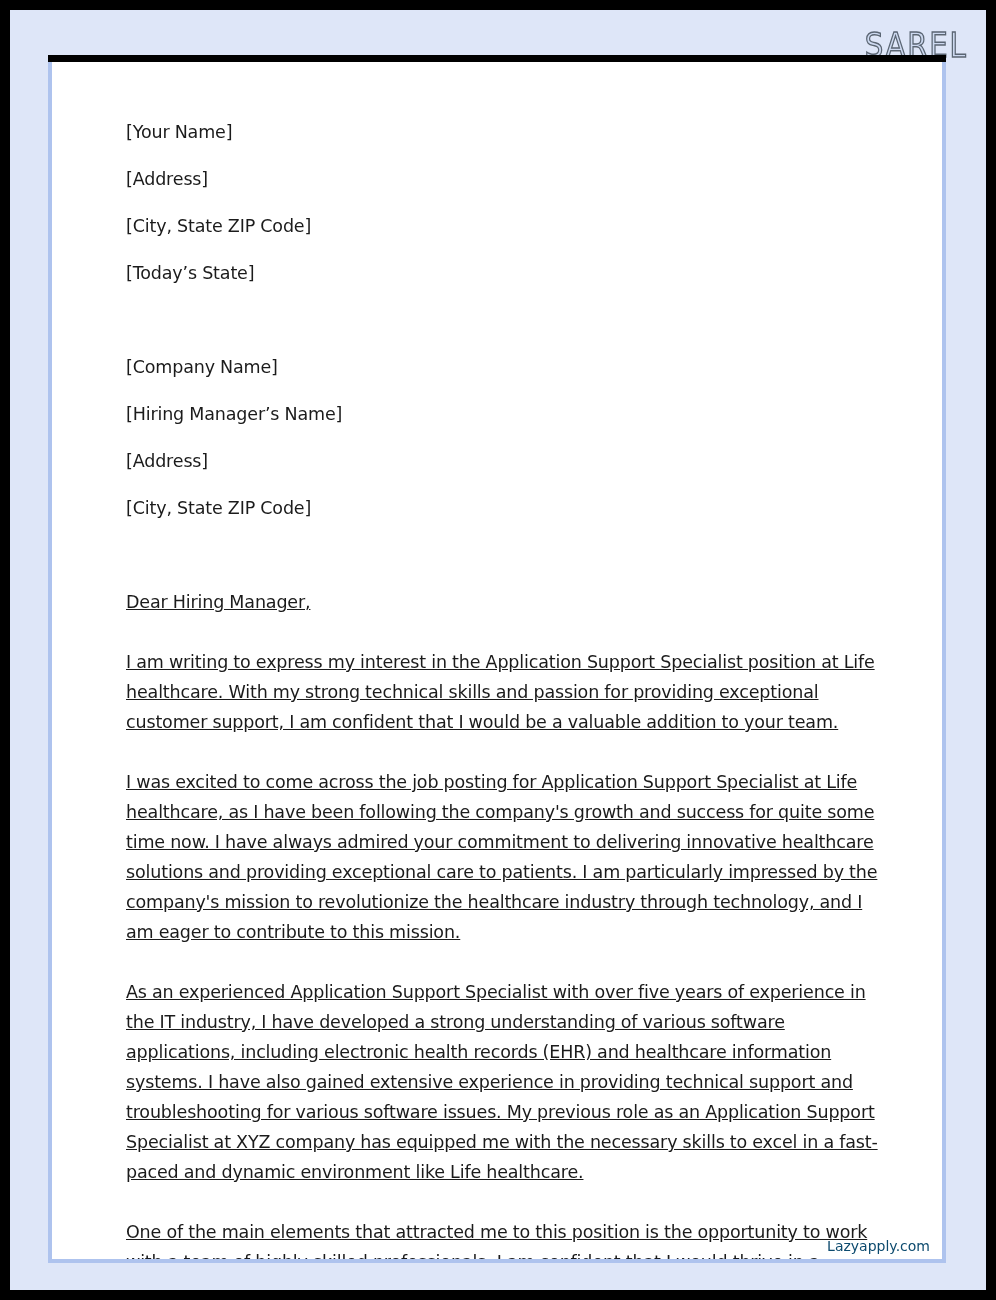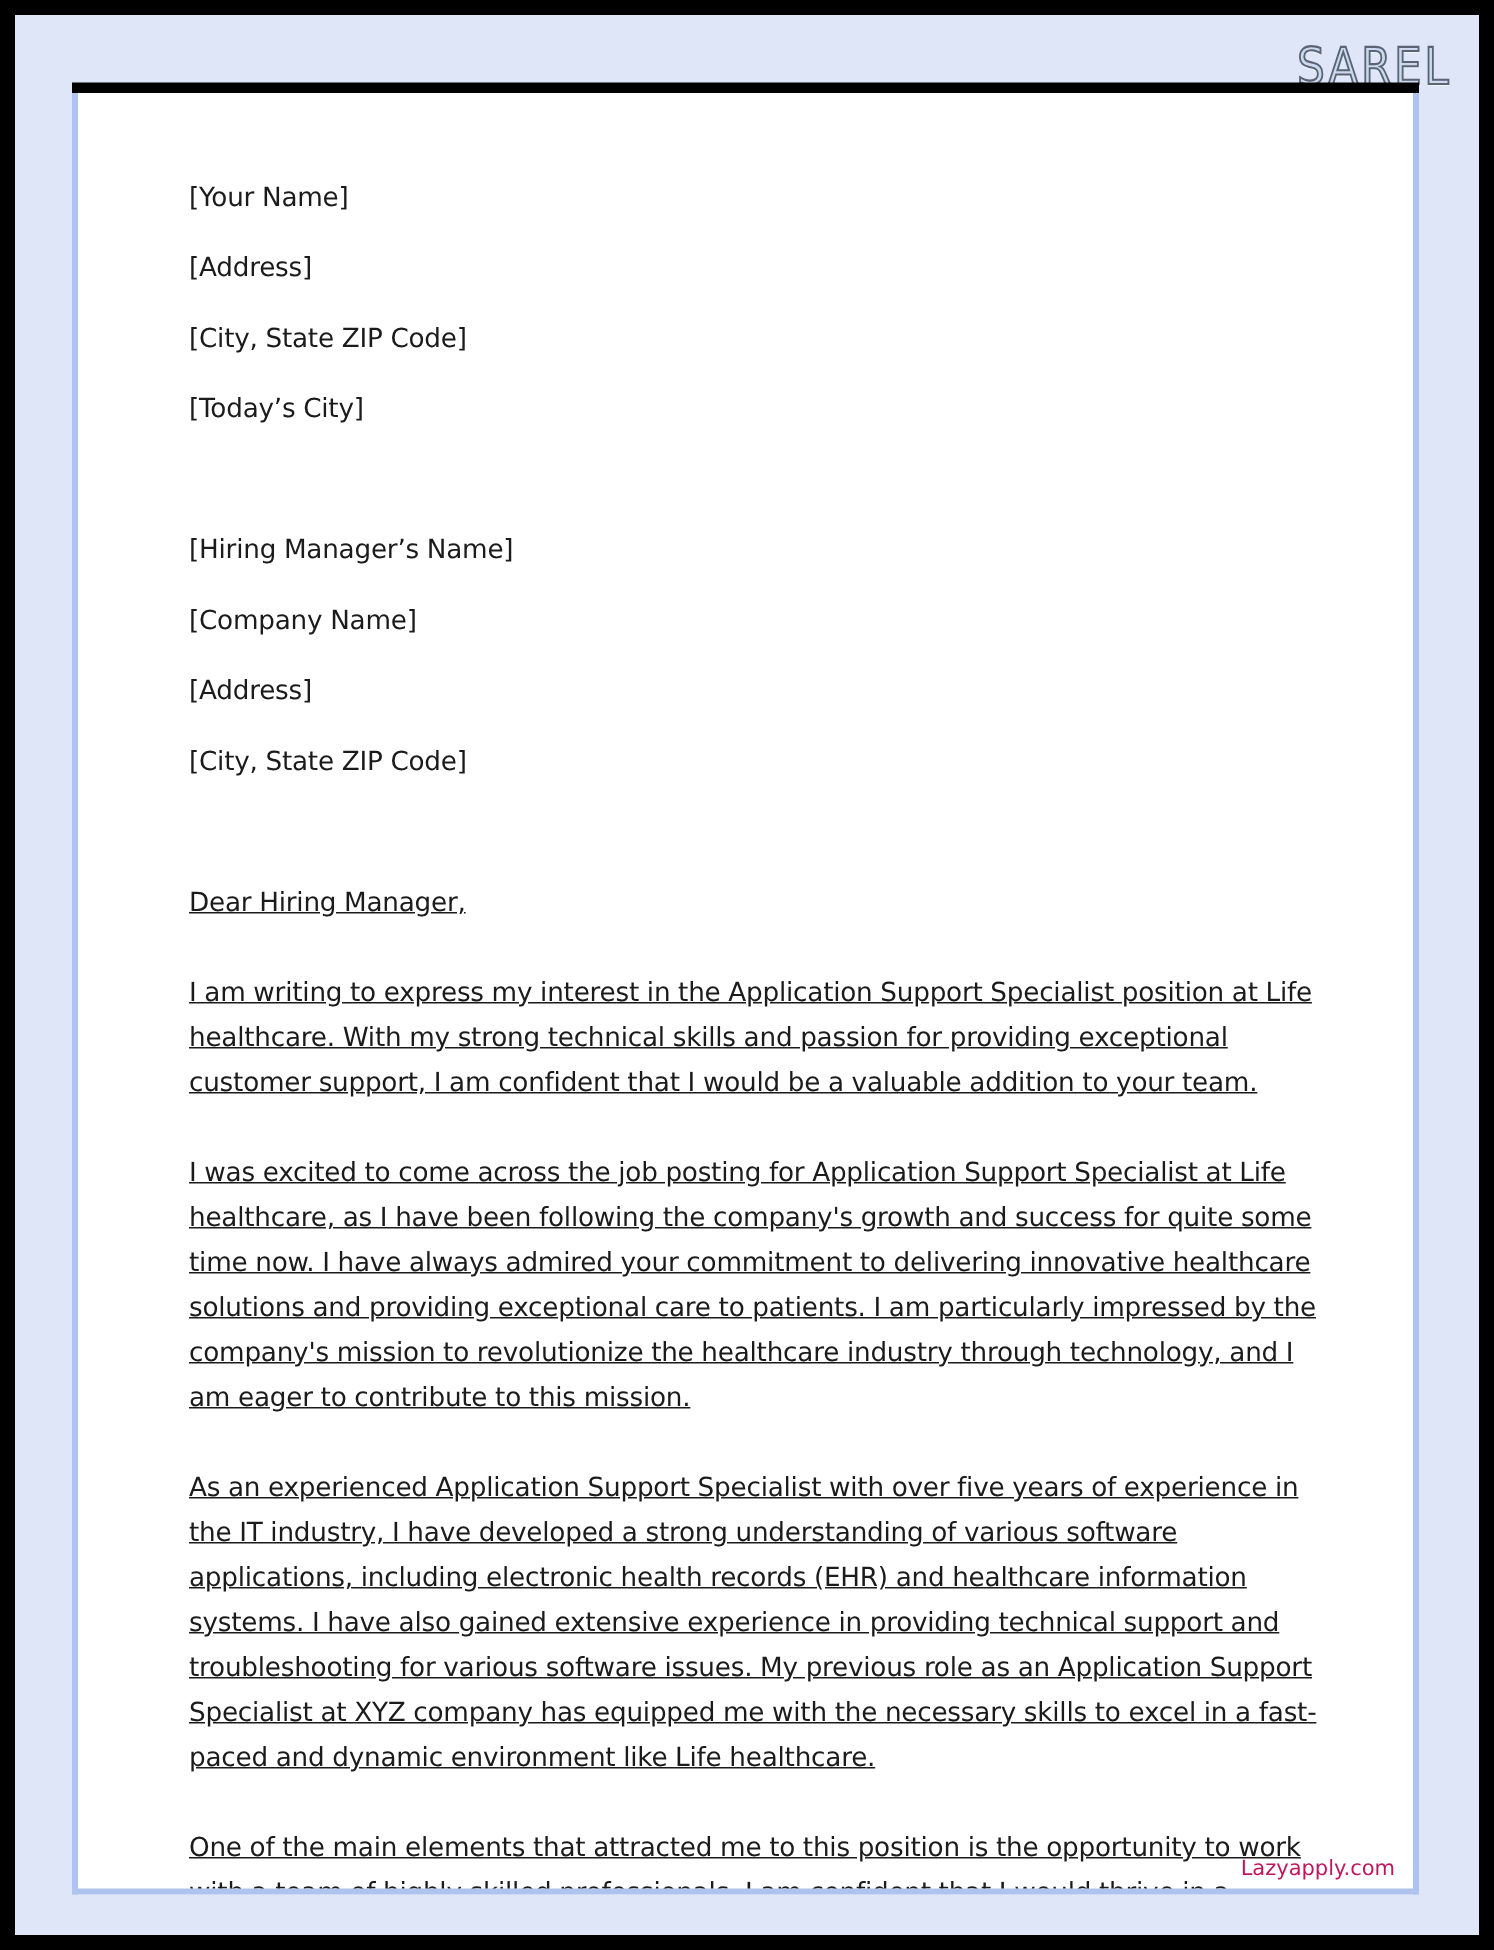--- a/index.html
+++ b/index.html
@@ -109,21 +109,21 @@
   }
 
   
   #watermark {
     position: absolute;
     right: 12px;
     bottom: 4px;
     font-family: "DejaVu Sans", sans-serif;
     font-size: 14px;
     line-height: 18px;
-    color: #be185d;
+    color: #0c4a6e;
     white-space: nowrap;
     margin-top: 20px;
   }
 </style>
 </head>
 <body>
 
 <div id="frame">
   <div id="canvas">
 
@@ -131,28 +131,28 @@
 
     <div id="sheet-topbar"></div>
 
     <div id="sheet">
       <div id="sheet-inner">
 
         <div>
           <p class="doc-line">[Your Name]</p>
           <p class="doc-line">[Address]</p>
           <p class="doc-line">[City, State ZIP Code]</p>
-          <p class="doc-line">[Today’s City]</p>
+          <p class="doc-line">[Today’s State]</p>
         </div>
 
         <div class="block-gap"></div>
 
         <div>
+          <p class="doc-line">[Company Name]</p>
           <p class="doc-line">[Hiring Manager’s Name]</p>
-          <p class="doc-line">[Company Name]</p>
           <p class="doc-line">[Address]</p>
           <p class="doc-line">[City, State ZIP Code]</p>
         </div>
 
         <div class="block-gap"></div>
 
         <p class="doc-para">Dear Hiring Manager,</p>
 
         <p class="doc-para">I am writing to express my interest in the Application Support Specialist position at Life healthcare. With my strong technical skills and passion for providing exceptional customer support, I am confident that I would be a valuable addition to your team.</p>
         <p class="doc-para">I was excited to come across the job posting for Application Support Specialist at Life healthcare, as I have been following the company's growth and success for quite some time now. I have always admired your commitment to delivering innovative healthcare solutions and providing exceptional care to patients. I am particularly impressed by the company's mission to revolutionize the healthcare industry through technology, and I am eager to contribute to this mission.</p>

